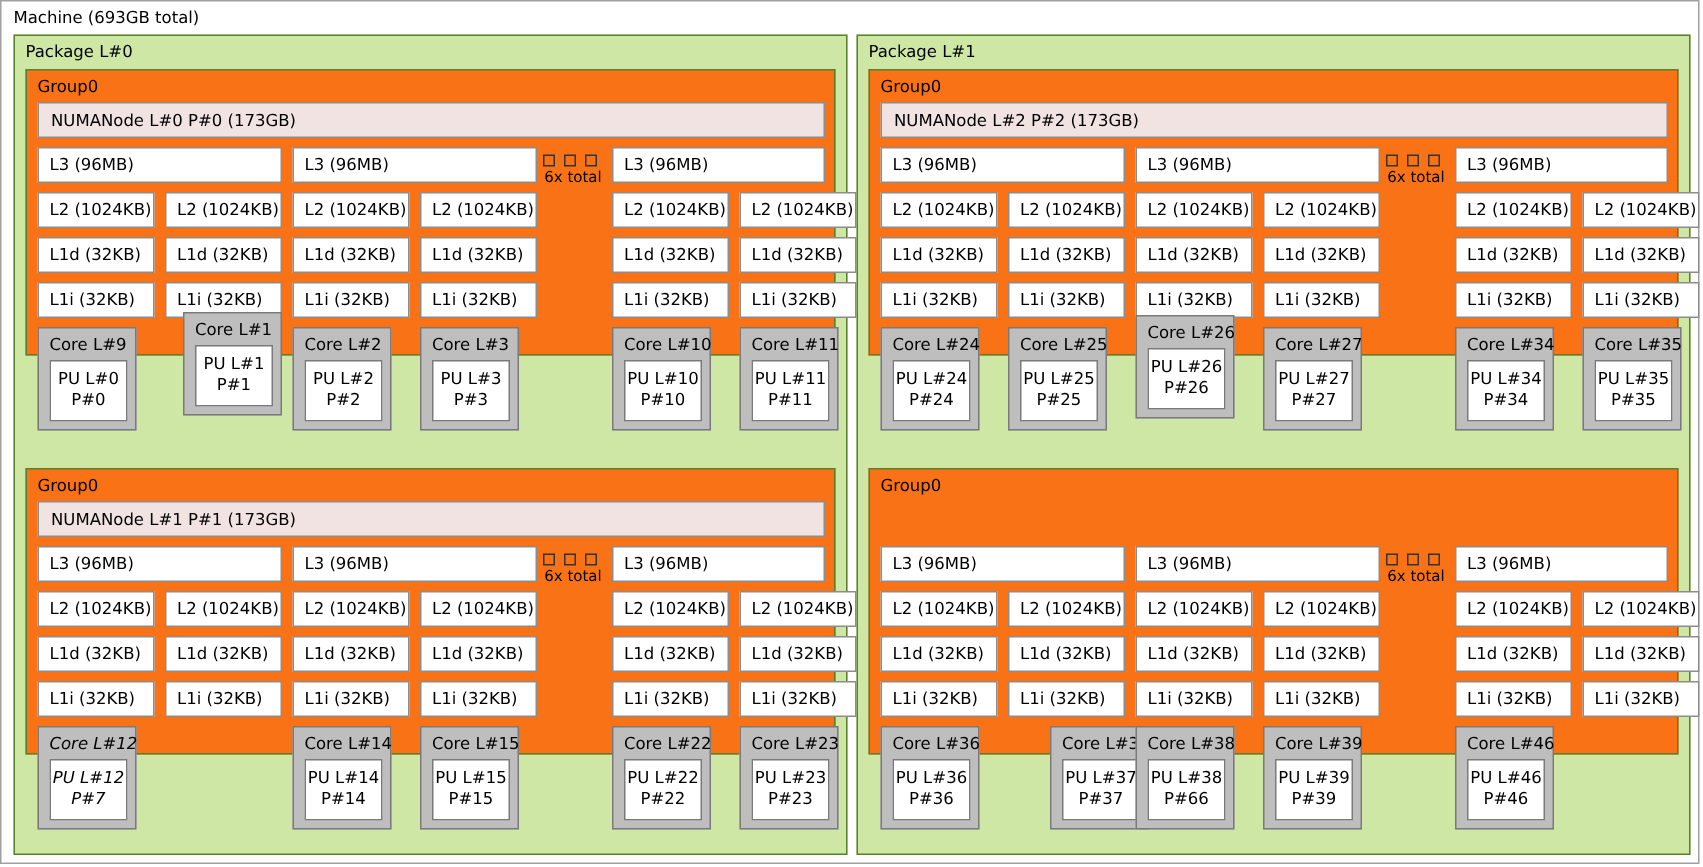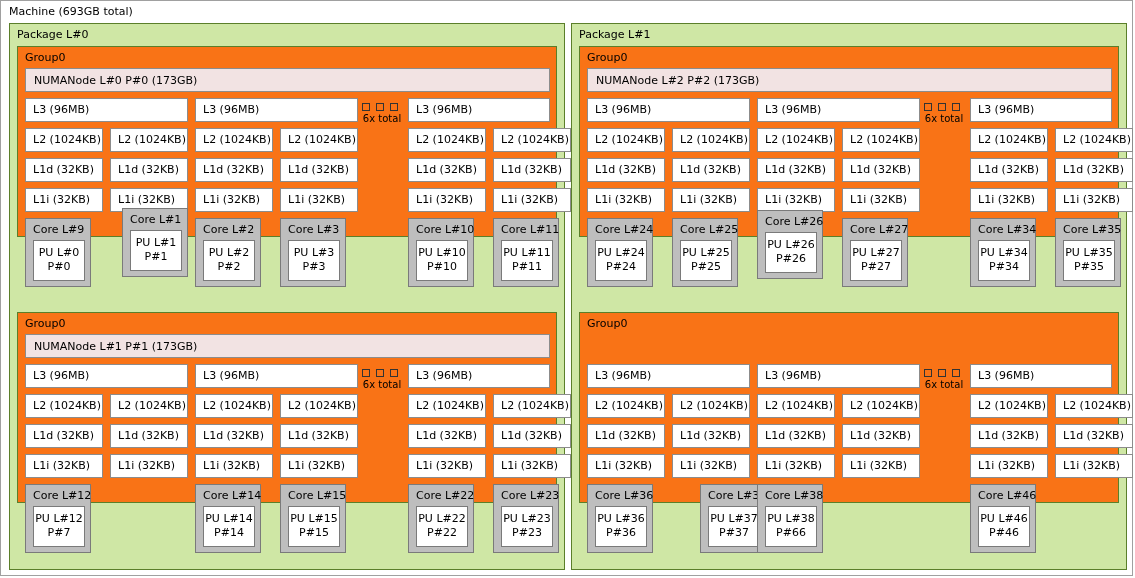--- a/index.html
+++ b/index.html
@@ -372,21 +372,21 @@
           </div>
           <div class="cbox" style="left: 262px; top: 141px; width: 78px;">
             <div class="cbox-label">L1i (32KB)</div>
           </div>
           <div class="cbox" style="left: 390px; top: 141px; width: 78px;">
             <div class="cbox-label">L1i (32KB)</div>
           </div>
           <div class="cbox" style="left: 475px; top: 141px; width: 78px;">
             <div class="cbox-label">L1i (32KB)</div>
           </div>
-          <div class="core" style="left: 7px; top: 171px;">
+          <div class="core" style="left: 7px; top: 171px; font-style: italic;">
             <div class="core-label">Core L#12</div>
             <div class="pu">
               <div>PU L#12</div>
               <div>P#7</div>
             </div>
           </div>
           <div class="core" style="left: 177px; top: 171px;">
             <div class="core-label">Core L#14</div>
             <div class="pu">
               <div>PU L#14</div>
@@ -620,20 +620,27 @@
               <div>P#37</div>
             </div>
           </div>
           <div class="core" style="left: 177px; top: 171px;">
             <div class="core-label">Core L#38</div>
             <div class="pu">
               <div>PU L#38</div>
               <div>P#66</div>
             </div>
           </div>
+          <div class="core" style="left: 262px; top: 171px;">
+            <div class="core-label">Core L#39</div>
+            <div class="pu">
+              <div>PU L#39</div>
+              <div>P#39</div>
+            </div>
+          </div>
           <div class="core" style="left: 390px; top: 171px;">
             <div class="core-label">Core L#46</div>
             <div class="pu">
               <div>PU L#46</div>
               <div>P#46</div>
             </div>
           </div>
         </div>
       </div>
     </div>

